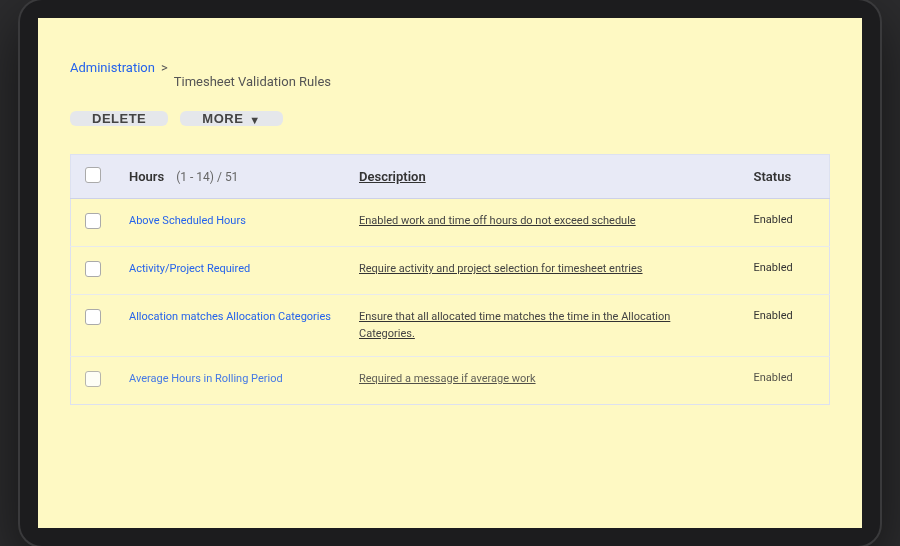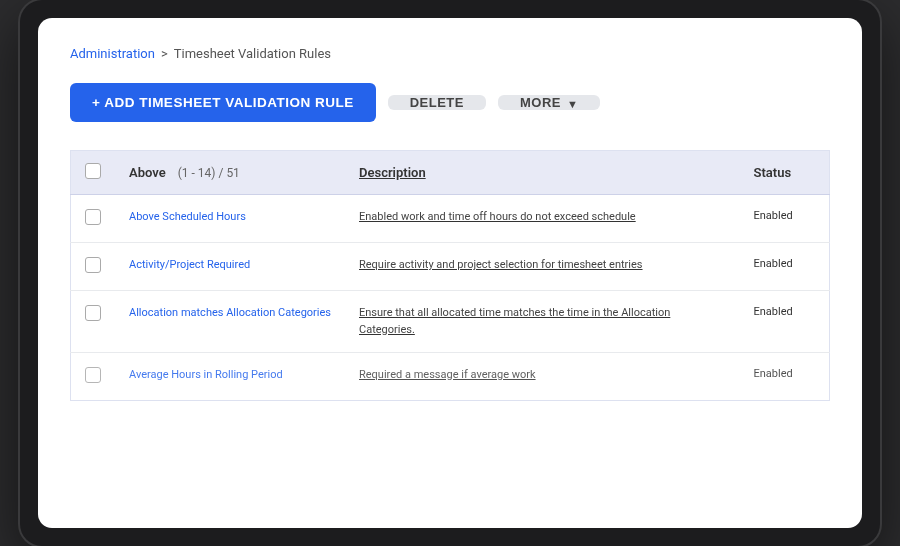--- a/index.html
+++ b/index.html
@@ -15,22 +15,22 @@
 
     .device-frame {
       width: 860px;
       background: #1c1c1e;
       border-radius: 22px;
       padding: 18px;
       box-shadow: 0 0 0 2px #3a3a3c, 0 20px 60px rgba(0,0,0,0.6);
     }
 
     .screen {
-      background: #ffffff;
-      border-radius: 14px;
+      background: #fef9c3;
+      border-radius: 0;
       overflow: hidden;
       min-height: 510px;
       padding: 28px 32px 20px;
     }
 
     
     .breadcrumb {
       display: flex;
       align-items: center;
       gap: 6px;
@@ -42,20 +42,21 @@
       color: #2563eb;
       cursor: pointer;
     }
 
     .breadcrumb-sep {
       color: #555;
     }
 
     .breadcrumb-current {
       color: #555;
+      margin-top: 28px;
     }
 
     
     .toolbar {
       display: flex;
       align-items: center;
       gap: 12px;
       margin-bottom: 28px;
     }
 
@@ -195,37 +196,36 @@
 <div class="device-frame">
   <div class="screen">
 
     <nav class="breadcrumb">
       <span class="breadcrumb-link">Administration</span>
       <span class="breadcrumb-sep">&gt;</span>
       <span class="breadcrumb-current">Timesheet Validation Rules</span>
     </nav>
 
     <div class="toolbar">
-      <button class="btn-add">+ ADD TIMESHEET VALIDATION RULE</button>
       <button class="btn-secondary">DELETE</button>
       <button class="btn-secondary btn-more">
         <span>MORE</span>
         <span class="chevron">▼</span>
       </button>
     </div>
 
     <table class="data-table">
       <thead>
         <tr>
           <th class="col-check">
             <span class="check-box"></span>
           </th>
           <th class="col-name" colspan="1">
             <span class="name-header">
-              <span>Above</span>
+              <span>Hours</span>
               <span class="pagination-badge">(1 - 14) / 51</span>
             </span>
           </th>
           <th class="col-desc">Description</th>
           <th class="col-status">Status</th>
         </tr>
       </thead>
       <tbody>
 
         <tr>

